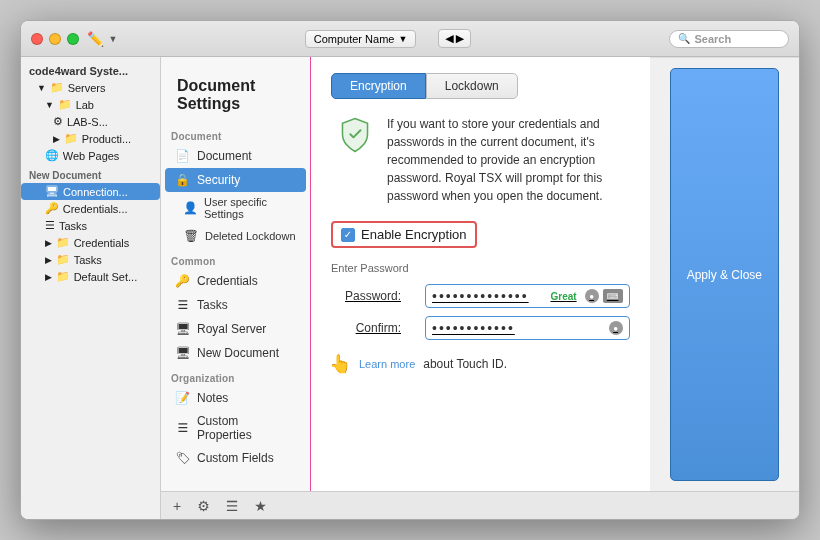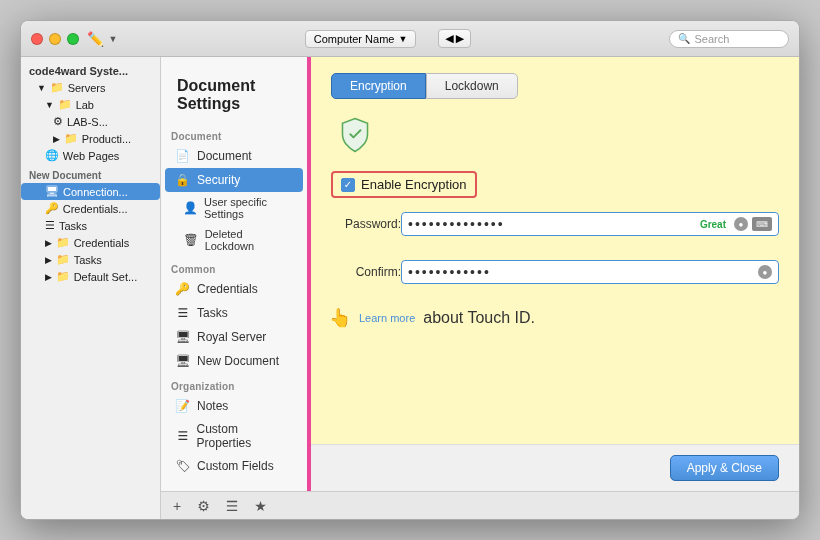--- a/index.html
+++ b/index.html
@@ -138,21 +138,21 @@
       overflow: hidden;
     }
     .doc-settings-panel {
       display: flex;
       flex: 1;
       overflow: hidden;
     }
     .settings-nav {
       width: 150px;
       background: #f7f7f7;
-      border-right: 4px solid #ec4899;
+      border-right: 1px solid #ec4899;
       padding: 10px 0;
       flex-shrink: 0;
     }
     .settings-title {
       font-size: 16px;
       font-weight: 600;
       color: #222;
       padding: 10px 16px 10px 16px;
     }
     .settings-section-header {
@@ -182,22 +182,22 @@
       height: 16px;
       display: flex;
       align-items: center;
       justify-content: center;
       font-size: 12px;
     }
     
     .settings-panel {
       flex: 1;
       display: flex;
-      flex-direction: column;
-      background: #fef9c3;
+      flex-direction: row;
+      background: #ffffff;
       overflow: hidden;
     }
     .panel-content {
       flex: 1;
       padding: 16px 20px;
       overflow-y: auto;
     }
     .tab-bar {
       display: flex;
       gap: 0;
@@ -273,22 +273,23 @@
       font-weight: 500;
     }
     .enter-password-label {
       font-size: 11px;
       color: #666;
       margin-bottom: 10px;
     }
     .password-row {
       display: flex;
       align-items: center;
-      gap: 0;
-      margin-bottom: 24px;
+      gap: 24px;
+      margin-bottom: 8px;
+      text-decoration: underline;
     }
     .password-label {
       font-size: 12px;
       color: #333;
       width: 70px;
       text-align: right;
     }
     .password-input-wrap {
       flex: 1;
       display: flex;
@@ -349,21 +350,21 @@
       justify-content: center;
       font-size: 18px;
       color: #c56c30;
     }
     .touchid-text {
       font-size: 11px;
       color: #4a90d9;
       cursor: pointer;
     }
     .touchid-suffix {
-      font-size: 16px;
+      font-size: 12px;
       color: #333;
     }
     
     .panel-footer {
       display: flex;
       justify-content: flex-end;
       gap: 10px;
       padding: 10px 20px;
       background: #f0f0f0;
       border-top: 1px solid #ddd;
@@ -421,21 +422,21 @@
         <span>Computer Name</span>
         <span style="font-size:9px;">▼</span>
       </div>
       <div class="nav-btn">
         <span>◀</span>
         <span>▶</span>
       </div>
     </div>
     <div class="search-box">
       <span style="font-size:10px;">🔍</span>
-      <span style="color:#999;">Search</span>
+      <span style="color:#999;font-weight:bold;">Search</span>
     </div>
   </div>
 
   <div class="window-body">
 
     <div class="sidebar">
       <div class="sidebar-header">code4ward Syste...</div>
 
       <div class="sidebar-item">
         <span style="font-size:9px;">▼</span>
@@ -552,29 +553,31 @@
               <button class="tab-btn">Lockdown</button>
             </div>
 
             <div class="info-box">
               <div class="shield-icon-wrap">
                 <svg class="shield-svg" viewBox="0 0 40 46">
                   <path d="M20 2 L36 8 L36 22 C36 32 28 40 20 44 C12 40 4 32 4 22 L4 8 Z" fill="#e8f4e8" stroke="#5aaa5a" stroke-width="2"></path>
                   <path d="M14 22 L18 26 L27 17" stroke="#5aaa5a" stroke-width="2.5" fill="none" stroke-linecap="round" stroke-linejoin="round"></path>
                 </svg>
               </div>
+              <p class="info-text">If you want to store your credentials and passwords in the current document, it's recommended to provide an encryption password. Royal TSX will prompt for this password when you open the document.</p>
             </div>
 
             <div class="enable-encryption-row">
               <div class="encryption-checkbox-wrap">
                 <div class="encryption-checkbox">✓</div>
                 <span class="encryption-label">Enable Encryption</span>
               </div>
             </div>
 
+            <div class="enter-password-label">Enter Password</div>
 
             <div class="password-row">
               <span class="password-label">Password:</span>
               <div class="password-input-wrap">
                 <span class="password-dots">••••••••••••••</span>
                 <span class="quality-badge">Great</span>
                 <div class="pwd-icon" style="border-radius:50%; background:#999; width:14px;height:14px; font-size:8px; color:white; display:flex; align-items:center; justify-content:center;">●</div>
                 <div class="pwd-icon-rect">⌨</div>
               </div>
             </div>

